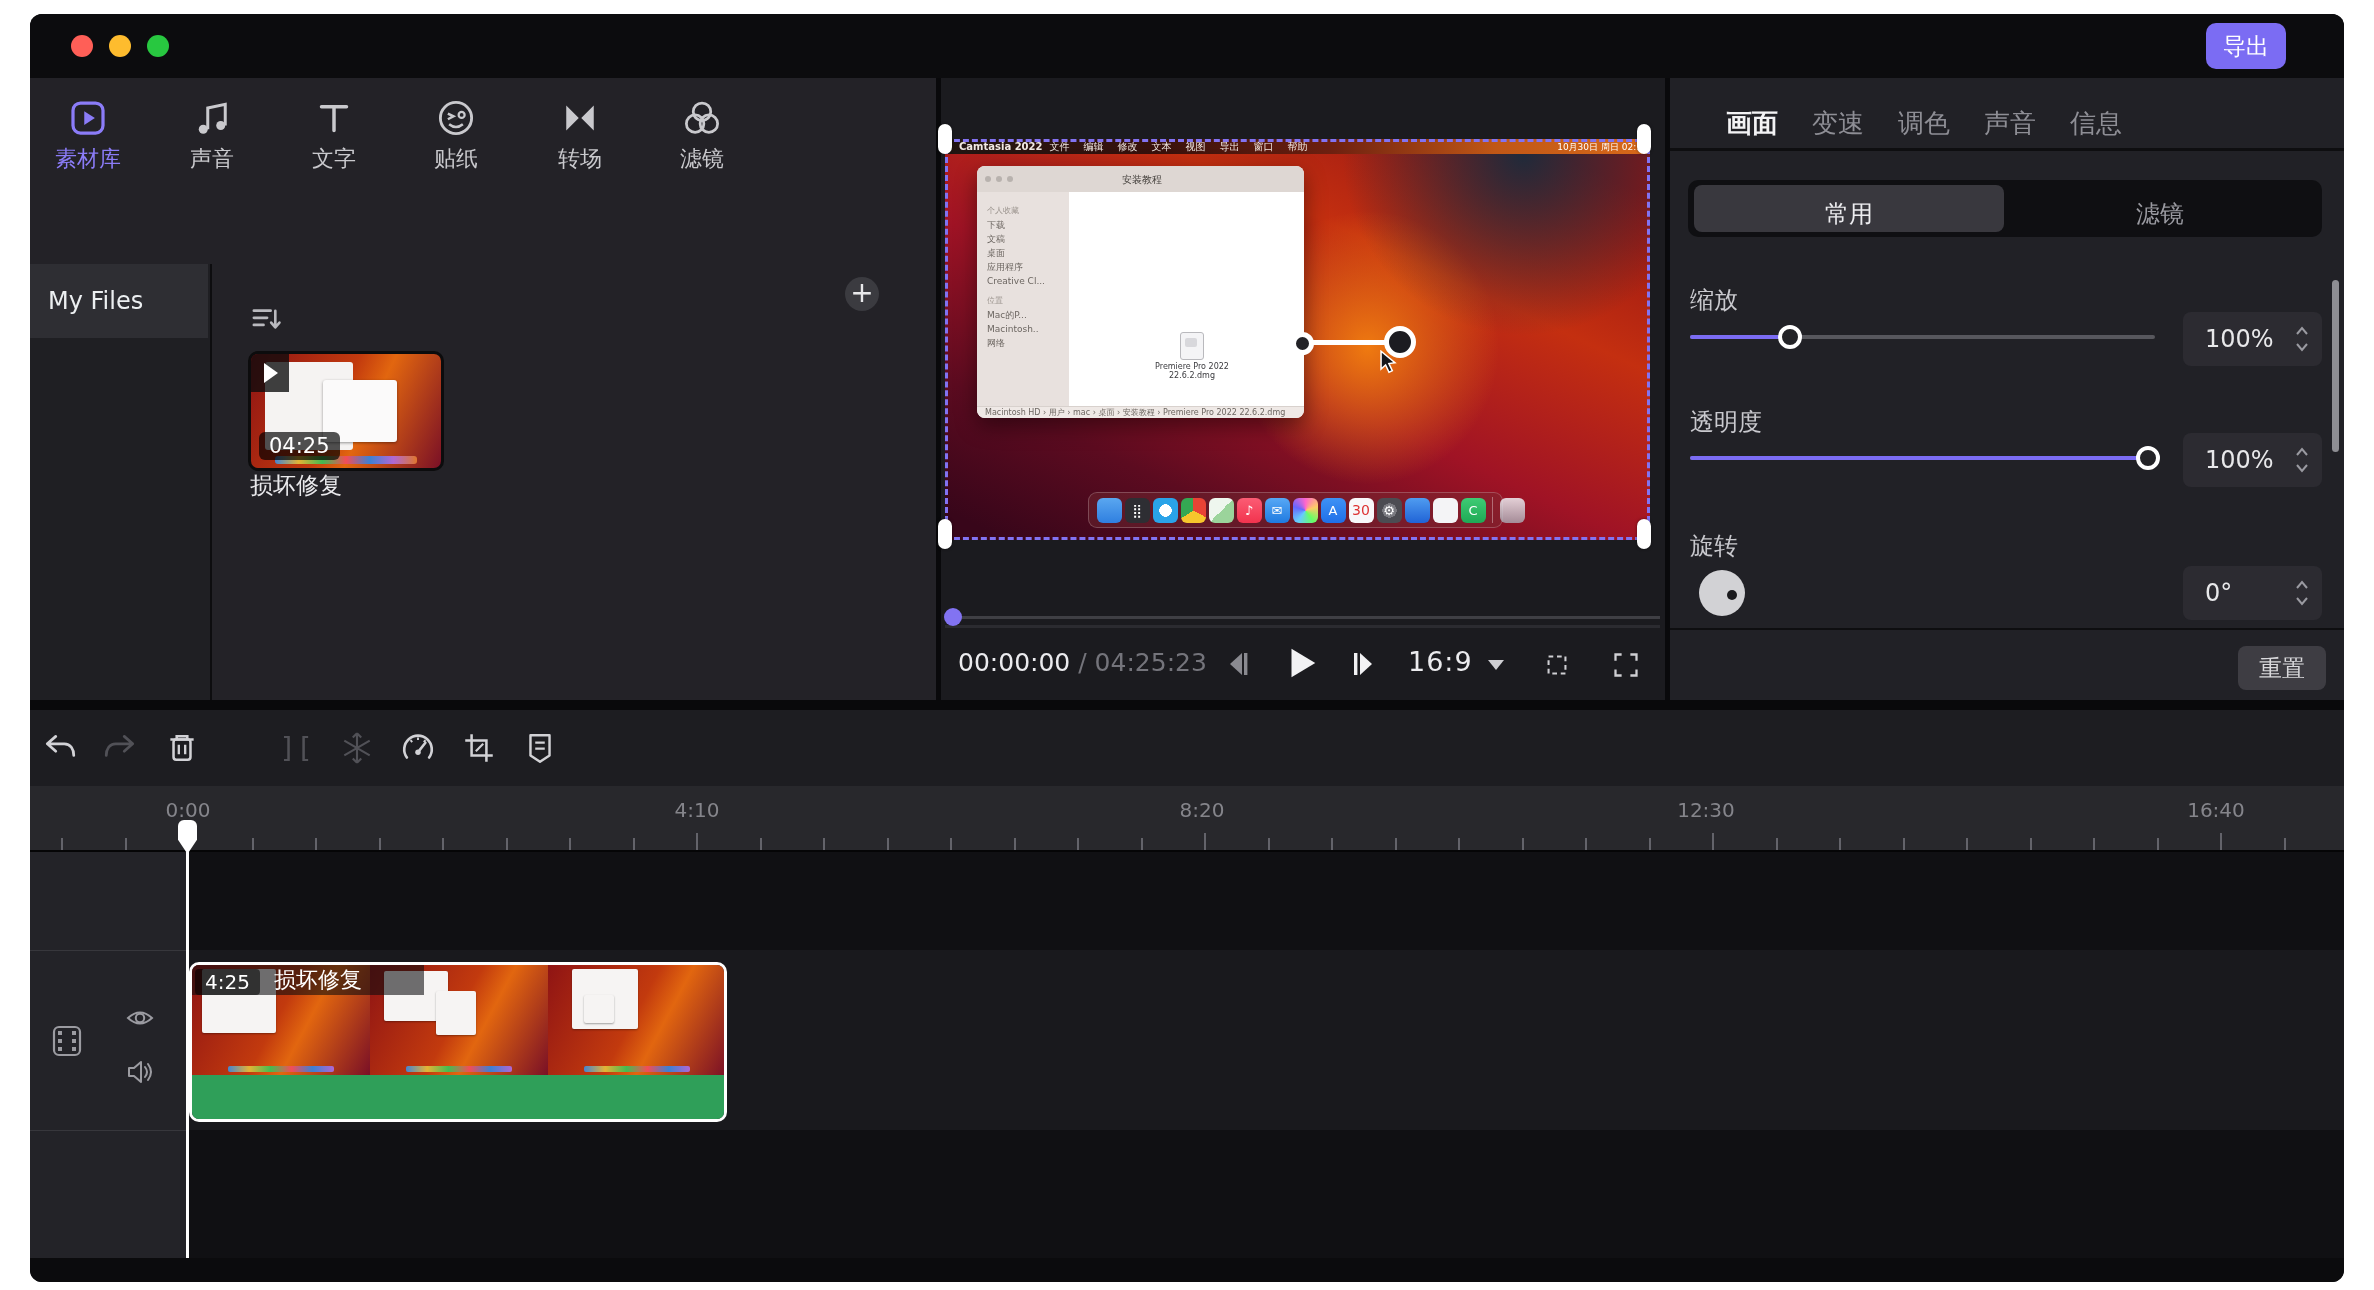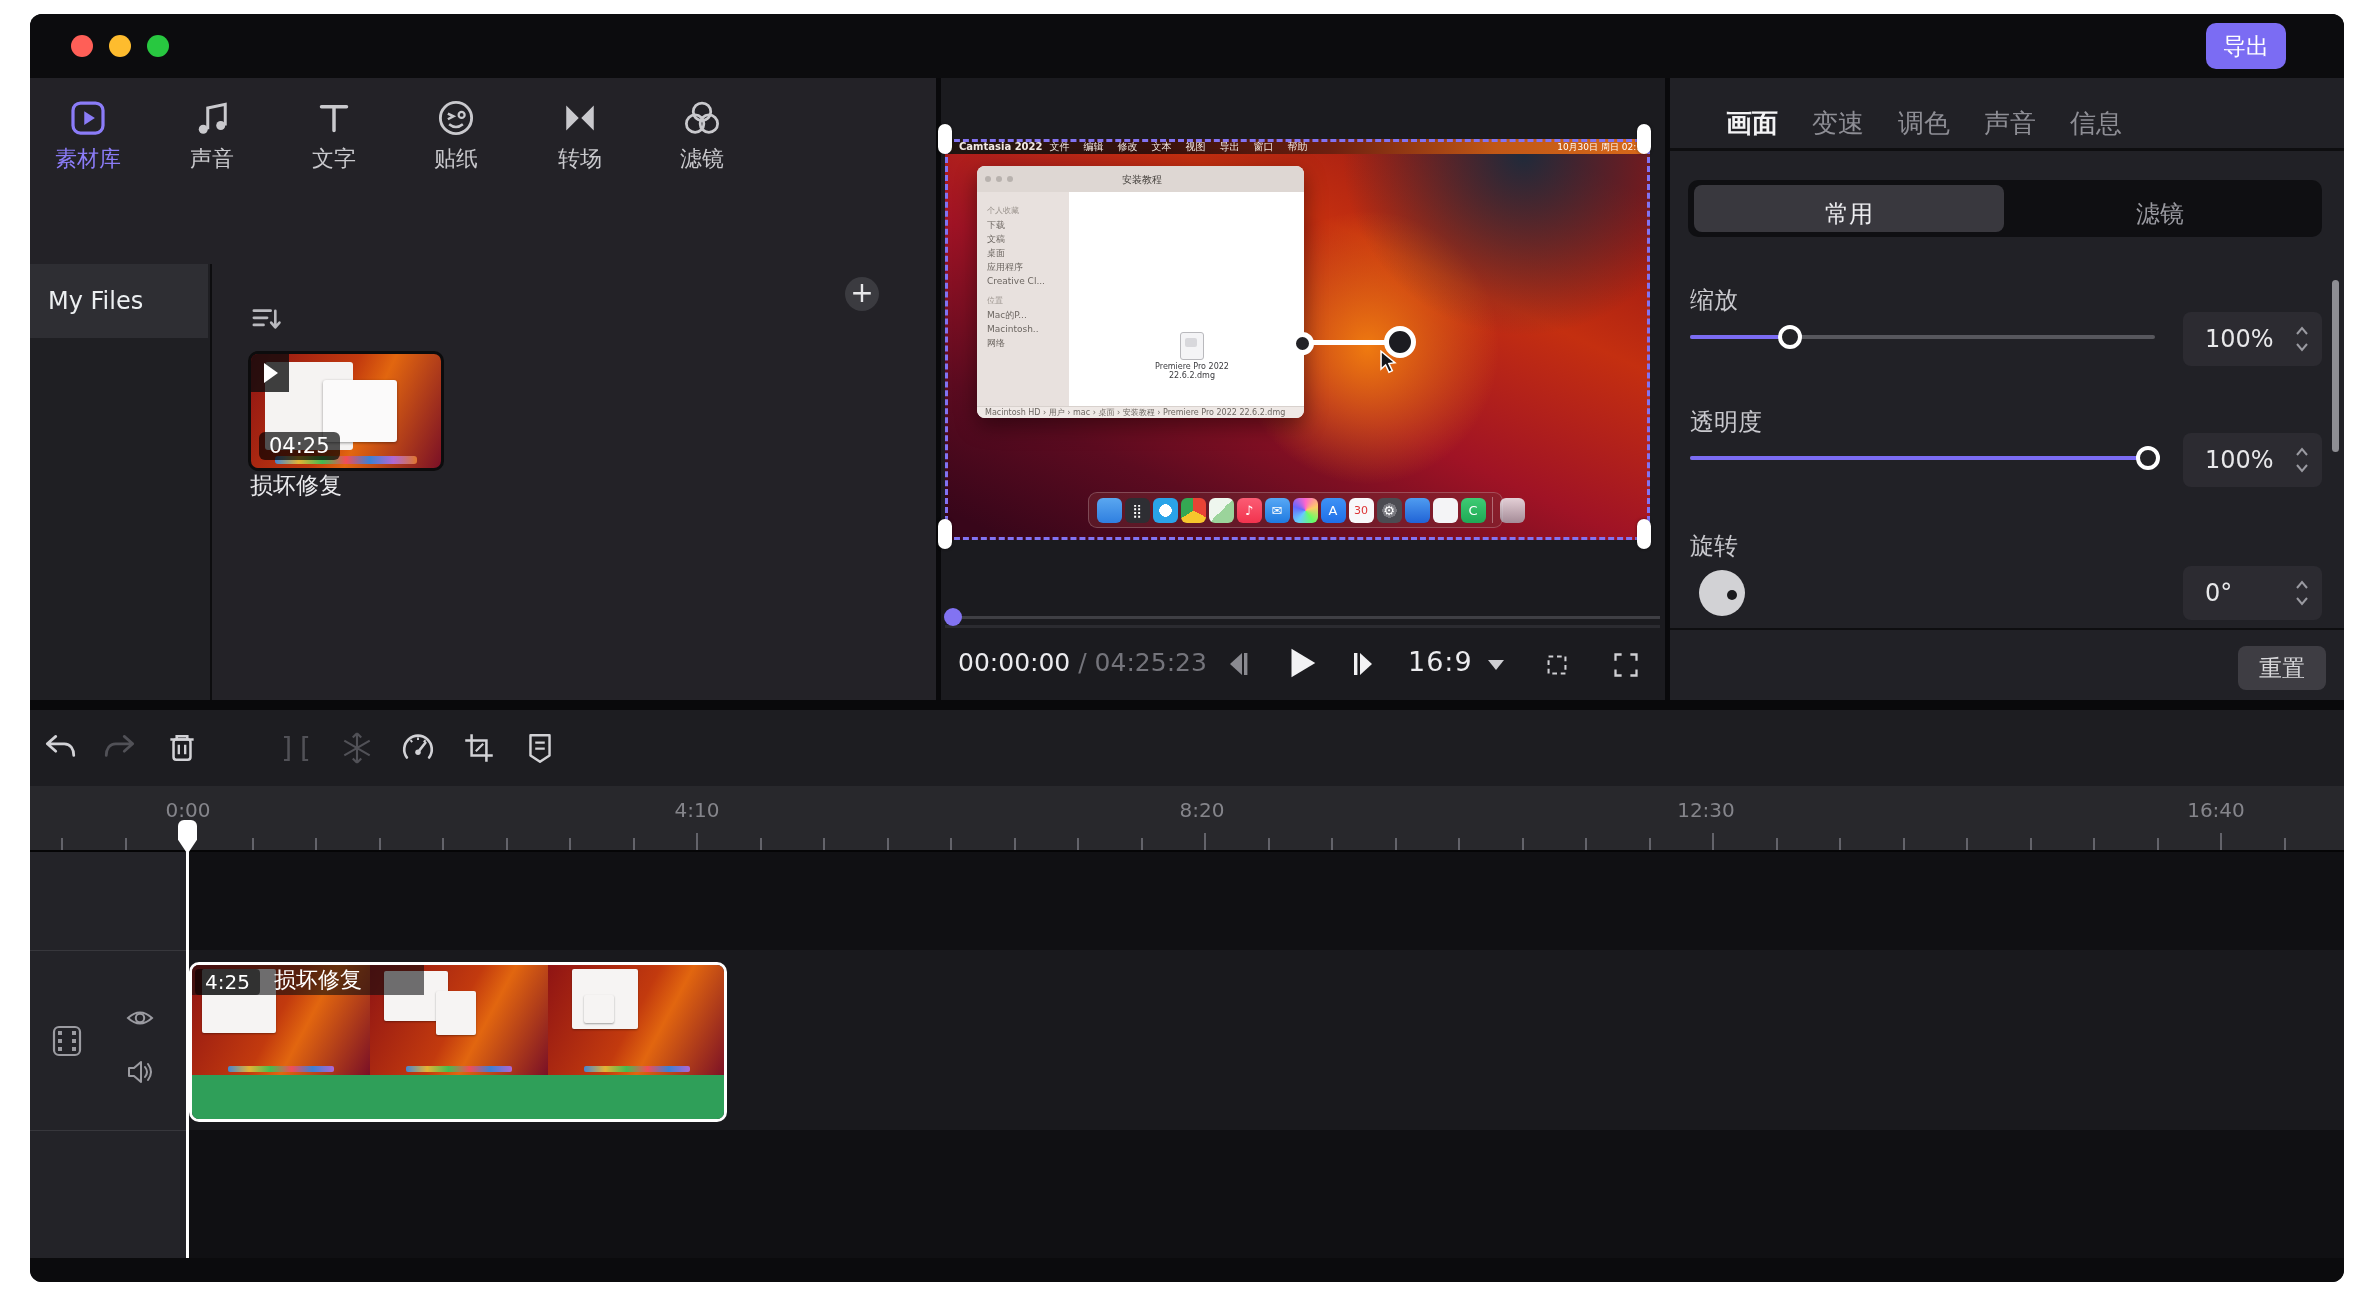--- a/index.html
+++ b/index.html
@@ -244,21 +244,21 @@
     <div class="dock" id="dock">
         <div class="dicon" style="background:linear-gradient(180deg,#5aa7f0,#2f7fe0)"></div>
         <div class="dicon" style="background:#2e2e33">⣿</div>
         <div class="dicon" style="background:radial-gradient(circle at 50% 50%,#fff 35%,#2aa3e8 36%)"></div>
         <div class="dicon" style="background:conic-gradient(#e84335 0 33%,#f7c62c 33% 66%,#34a853 66% 100%)"></div>
         <div class="dicon" style="background:linear-gradient(135deg,#eef6ee 50%,#9bd49b 50%)"></div>
         <div class="dicon" style="background:linear-gradient(180deg,#fb5c74,#f2334e)">♪</div>
         <div class="dicon" style="background:linear-gradient(180deg,#57a8f5,#1f7ae0)">✉</div>
         <div class="dicon" style="background:conic-gradient(#f6c,#fc6,#6f6,#6cf,#66f,#f6c)"></div>
         <div class="dicon" style="background:linear-gradient(180deg,#3e92f5,#1f6fe8)">A</div>
-        <div class="dicon" style="background:#f8f8fa;color:#d33;font-size:11px">30</div>
+        <div class="dicon" style="background:#f8f8fa;color:#d33;font-size:14px">30</div>
         <div class="dicon" style="background:radial-gradient(circle,#7a7a80 40%,#4c4c52 41%)">⚙</div>
         <div class="dicon" style="background:linear-gradient(180deg,#4f9cf0,#2063d6)"></div>
         <div class="dicon" style="background:#f4f4f6"></div>
         <div class="dicon" style="background:linear-gradient(180deg,#3ecb74,#1fa955)">C</div>
         <div class="dsep"></div>
         <div class="dicon" style="background:linear-gradient(180deg,rgba(240,240,245,.85),rgba(170,170,180,.8))"></div>
       </div>
   </div>
 
   <div class="abs selbox"></div>

